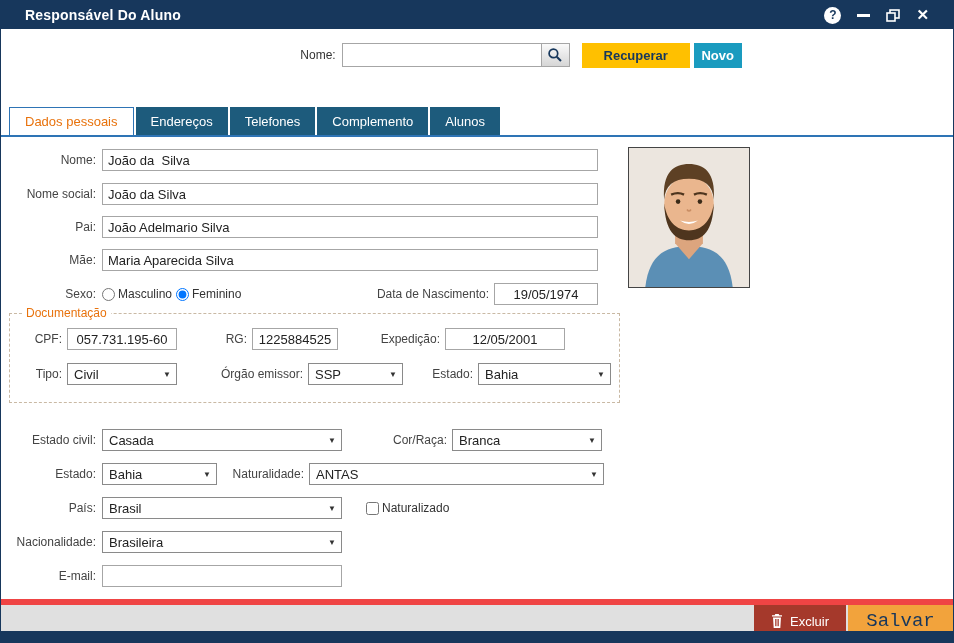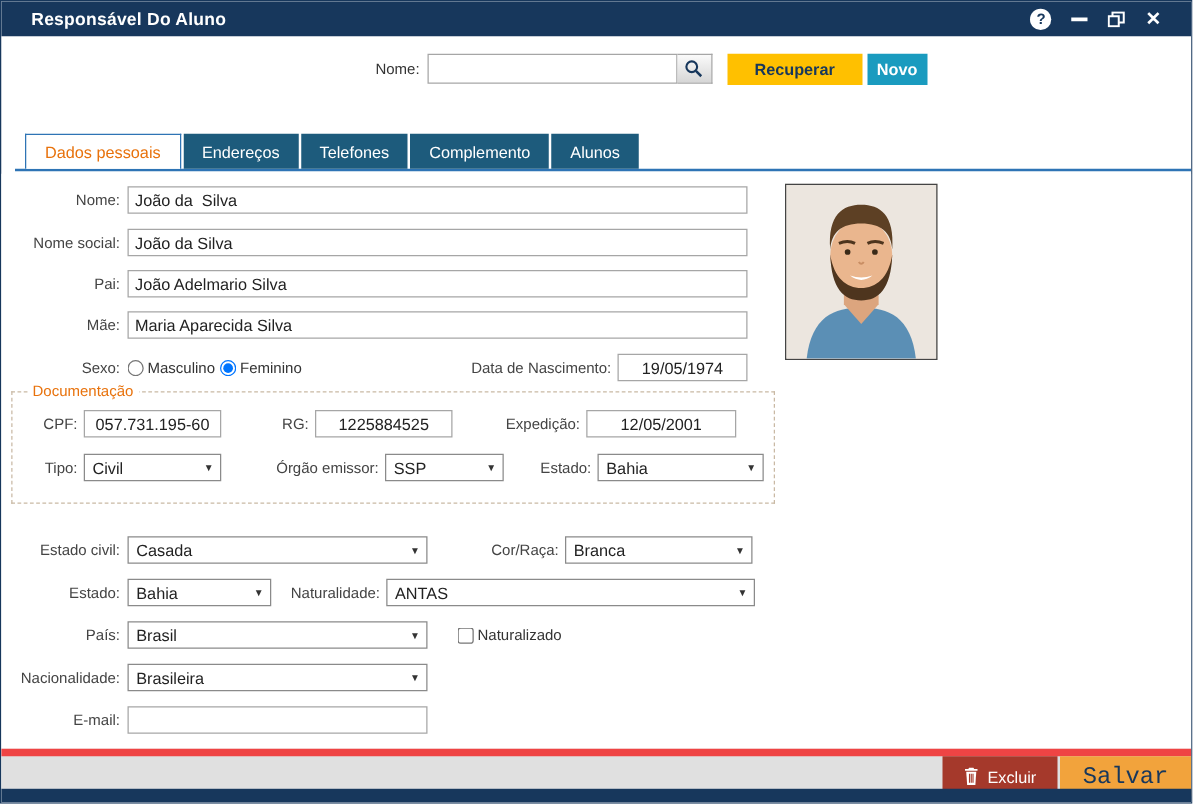--- a/index.html
+++ b/index.html
@@ -30,21 +30,21 @@
                 justify-content:center; cursor:pointer; }
   .btn-recuperar { margin-left:12px; width:108px; height:25px; background:#ffc000; color:#17375c;
                    font-weight:bold; font-size:13px; border:none; cursor:pointer;
                    font-family:"Liberation Sans", sans-serif; }
   .btn-novo { margin-left:4px; width:48px; height:25px; background:#1a9bbf; color:#fff;
               font-weight:bold; font-size:13px; border:none; cursor:pointer;
               font-family:"Liberation Sans", sans-serif; }
 
   
   .tabs { position:absolute; top:106px; left:0; right:0; height:30px; padding-left:8px;
-          display:flex; align-items:stretch; gap:2px; border-bottom:2px solid #2e74b5;margin-left:11px; }
+          display:flex; align-items:stretch; gap:2px; border-bottom:2px solid #2e74b5; }
   .tab { padding:0 15px; display:flex; align-items:center; font-size:13px; background:#1d5b7c;
          color:#fff; cursor:pointer; white-space:nowrap; }
   .tab.active { background:#fff; color:#e8720c; border:1px solid #2e74b5; border-bottom:none; }
 
   
   .form { position:absolute; top:138px; left:0; right:0; bottom:43px; background:#fff; }
   .row { position:absolute; left:0; display:flex; align-items:center; height:22px; }
   .lbl { width:95px; text-align:right; margin-right:6px; color:#444; }
   .ti { height:22px; border:1px solid #a6a6a6; font-size:13px; padding:0 5px; color:#222;
         font-family:"Liberation Sans", sans-serif; }
@@ -64,21 +64,21 @@
   .in-date { width:104px; text-align:center; }
 
   
   .doc-fs { position:absolute; top:167px; left:8px; width:590px; height:97px;
             border:1px dashed #c9b9a4; padding:2px 8px 0 8px; }
   .doc-fs legend { color:#e8720c; font-size:12px; padding:0 4px; margin-left:4px;margin-top:17px; }
   .frow { display:flex; align-items:center; }
   .frow1 { margin-top:6px; } .frow2 { margin-top:13px; }
   .flbl { text-align:right; margin-right:5px; color:#444; }
   .w-cpf-lbl { width:44px; } .w-cpf { width:110px; text-align:center; }
-  .w-rg-lbl { width:62px; margin-left:8px; } .w-rg { width:110px; text-align:center; }
+  .w-rg-lbl { width:62px; margin-left:8px; } .w-rg { width:86px; text-align:center; }
   .w-exp-lbl { width:92px; margin-left:10px; } .w-exp { width:120px; text-align:center; }
   .w-tipo-lbl { width:44px; } .w-tipo { width:110px; }
   .w-org-lbl { width:118px; margin-left:8px; } .w-org { width:95px; }
   .w-est-lbl { width:64px; margin-left:6px; } .w-est { width:133px; }
 
   .sel-240 { width:240px; } .sel-148 { width:150px; } .sel-115 { width:115px; } .sel-295 { width:295px; }
   .lbl2-cor { width:100px; text-align:right; margin-left:5px; margin-right:5px; color:#444; }
   .lbl2-nat { width:82px; text-align:right; margin-left:5px; margin-right:5px; color:#444; }
   .chk-group { display:flex; align-items:center; margin-left:24px; cursor:pointer; }
   .chk-group input { margin-right:3px; cursor:pointer; }

